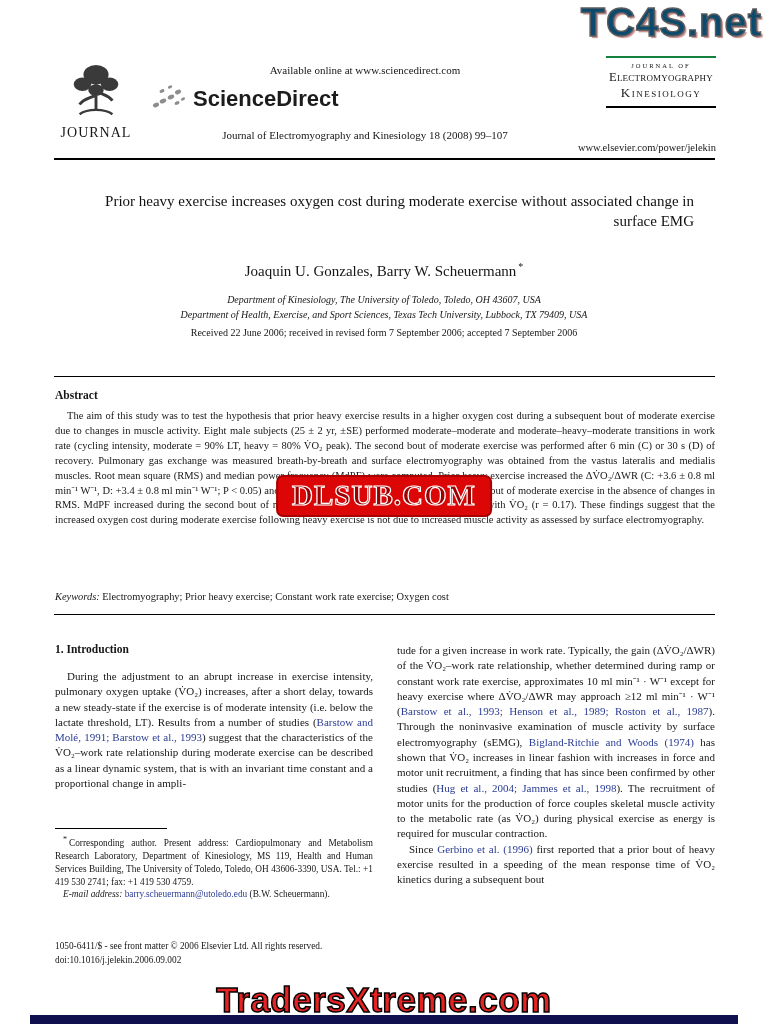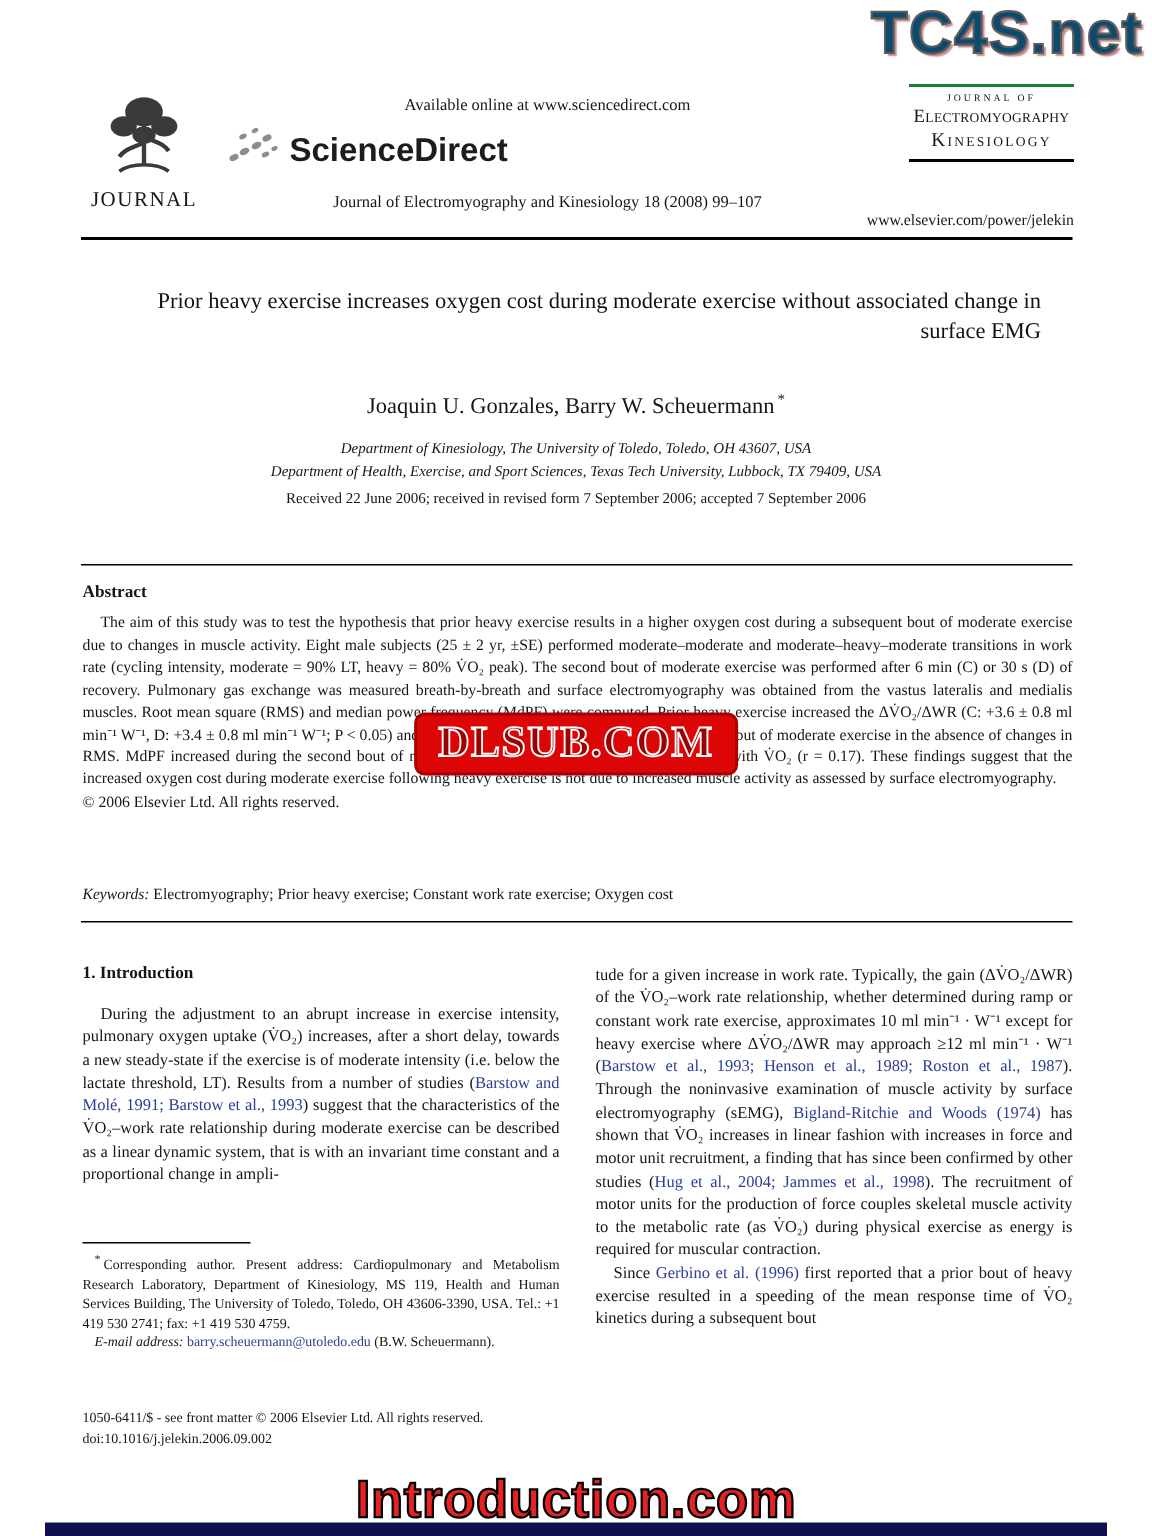--- a/index.html
+++ b/index.html
@@ -152,21 +152,20 @@
     <div>Department of Kinesiology, The University of Toledo, Toledo, OH 43607, USA</div>
     <div>Department of Health, Exercise, and Sport Sciences, Texas Tech University, Lubbock, TX 79409, USA</div>
   </div>
   <div class="received">Received 22 June 2006; received in revised form 7 September 2006; accepted 7 September 2006</div>
 
   <div class="rule rule-a"></div>
 
   <div class="abstract-head">Abstract</div>
   <div class="abstract-body">
     <p>The aim of this study was to test the hypothesis that prior heavy exercise results in a higher oxygen cost during a subsequent bout of moderate exercise due to changes in muscle activity. Eight male subjects (25 ± 2 yr, ±SE) performed moderate–moderate and moderate–heavy–moderate transitions in work rate (cycling intensity, moderate = 90% LT, heavy = 80% V̇O₂ peak). The second bout of moderate exercise was performed after 6 min (C) or 30 s (D) of recovery. Pulmonary gas exchange was measured breath-by-breath and surface electromyography was obtained from the vastus lateralis and medialis muscles. Root mean square (RMS) and median power frequency (MdPF) were computed. Prior heavy exercise increased the ΔV̇O₂/ΔWR (C: +3.6 ± 0.8 ml min⁻¹ W⁻¹, D: +3.4 ± 0.8 ml min⁻¹ W⁻¹; P &lt; 0.05) and decreased exercise efficiency during the second bout of moderate exercise in the absence of changes in RMS. MdPF increased during the second bout of moderate exercise, but MdPF was not correlated with V̇O₂ (r = 0.17). These findings suggest that the increased oxygen cost during moderate exercise following heavy exercise is not due to increased muscle activity as assessed by surface electromyography.</p>
-    <div class="abstract-copyright">© 2006 Elsevier Ltd. All rights reserved.</div>
   </div>
   <div class="keywords">
     <span class="kw-label">Keywords:</span><span> Electromyography; Prior heavy exercise; Constant work rate exercise; Oxygen cost</span>
   </div>
 
   <div class="rule rule-b"></div>
 
   <div class="col-left">
     <div class="section-head">1. Introduction</div>
     <p class="body-par indent">
@@ -193,16 +192,16 @@
       <span class="email-link">barry.scheuermann@utoledo.edu</span><span> (B.W. Scheuermann).</span>
     </p>
   </div>
 
   <div class="bottom-meta">
     <div>1050-6411/$ - see front matter © 2006 Elsevier Ltd. All rights reserved.</div>
     <div>doi:10.1016/j.jelekin.2006.09.002</div>
   </div>
 
   <div class="dlsub">DLSUB.COM</div>
-  <div class="traders">Introduction.com</div>
+  <div class="traders">TradersXtreme.com</div>
   <div class="navy-bar"></div>
 
 </div>
 
 </body></html>

